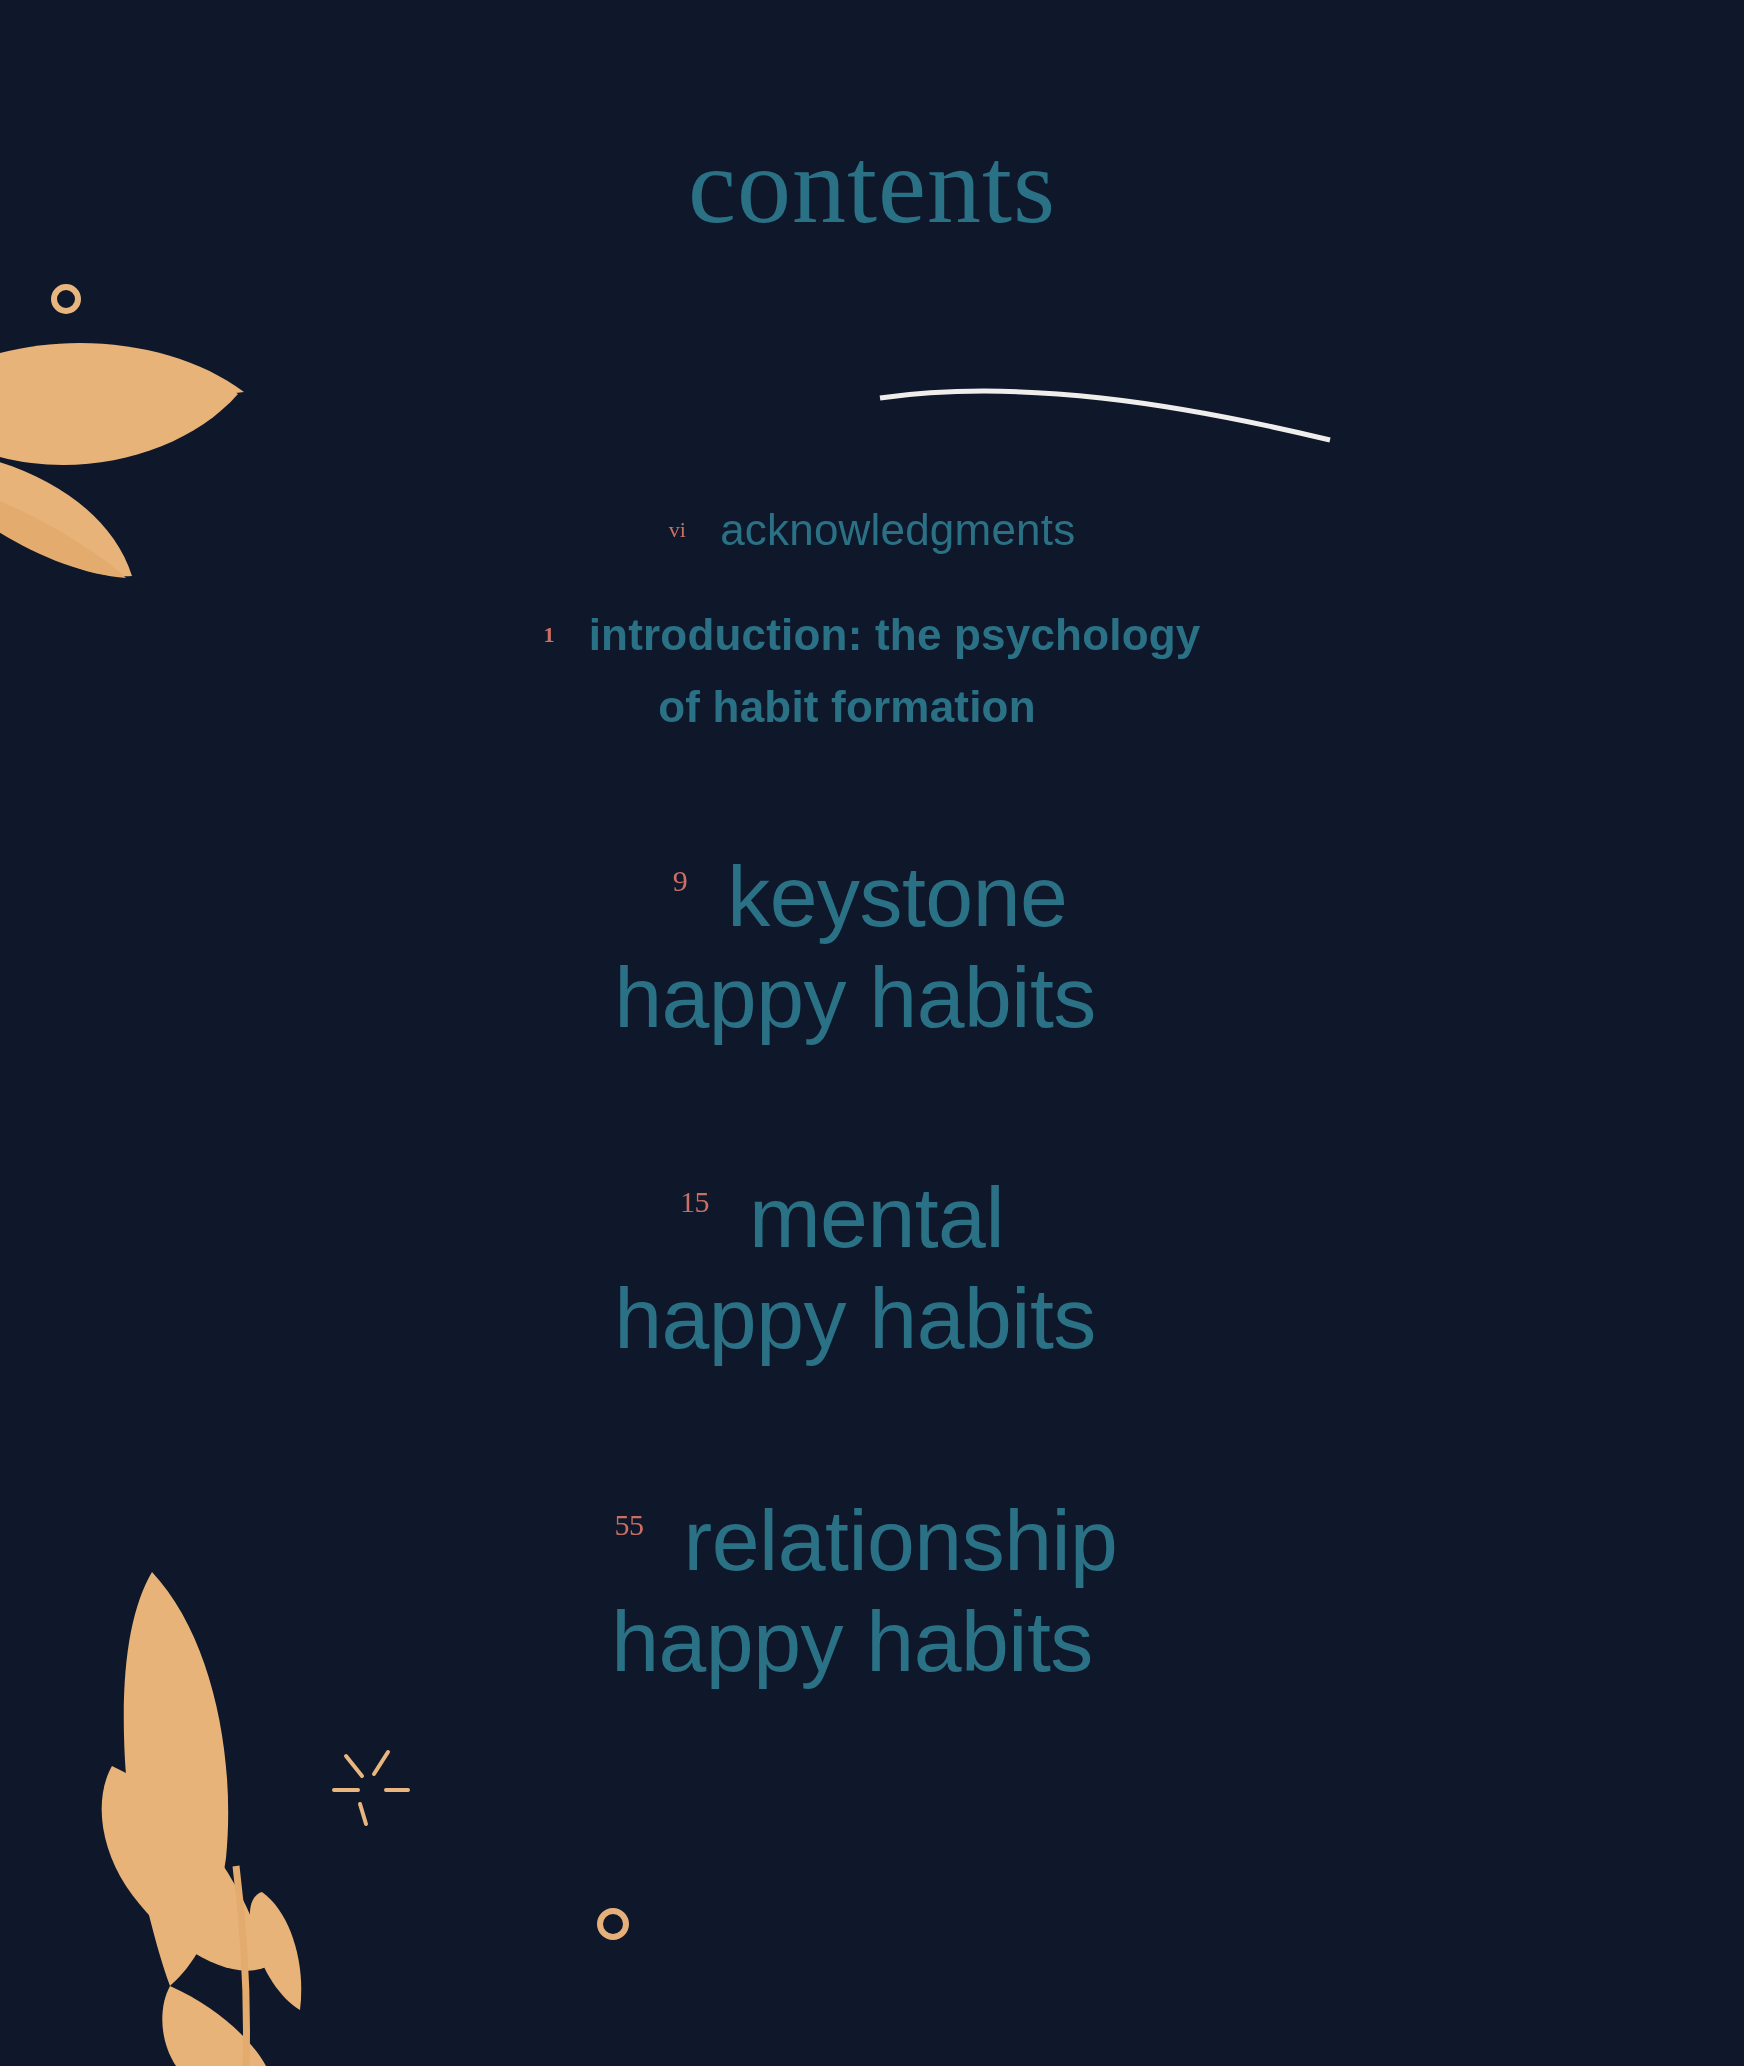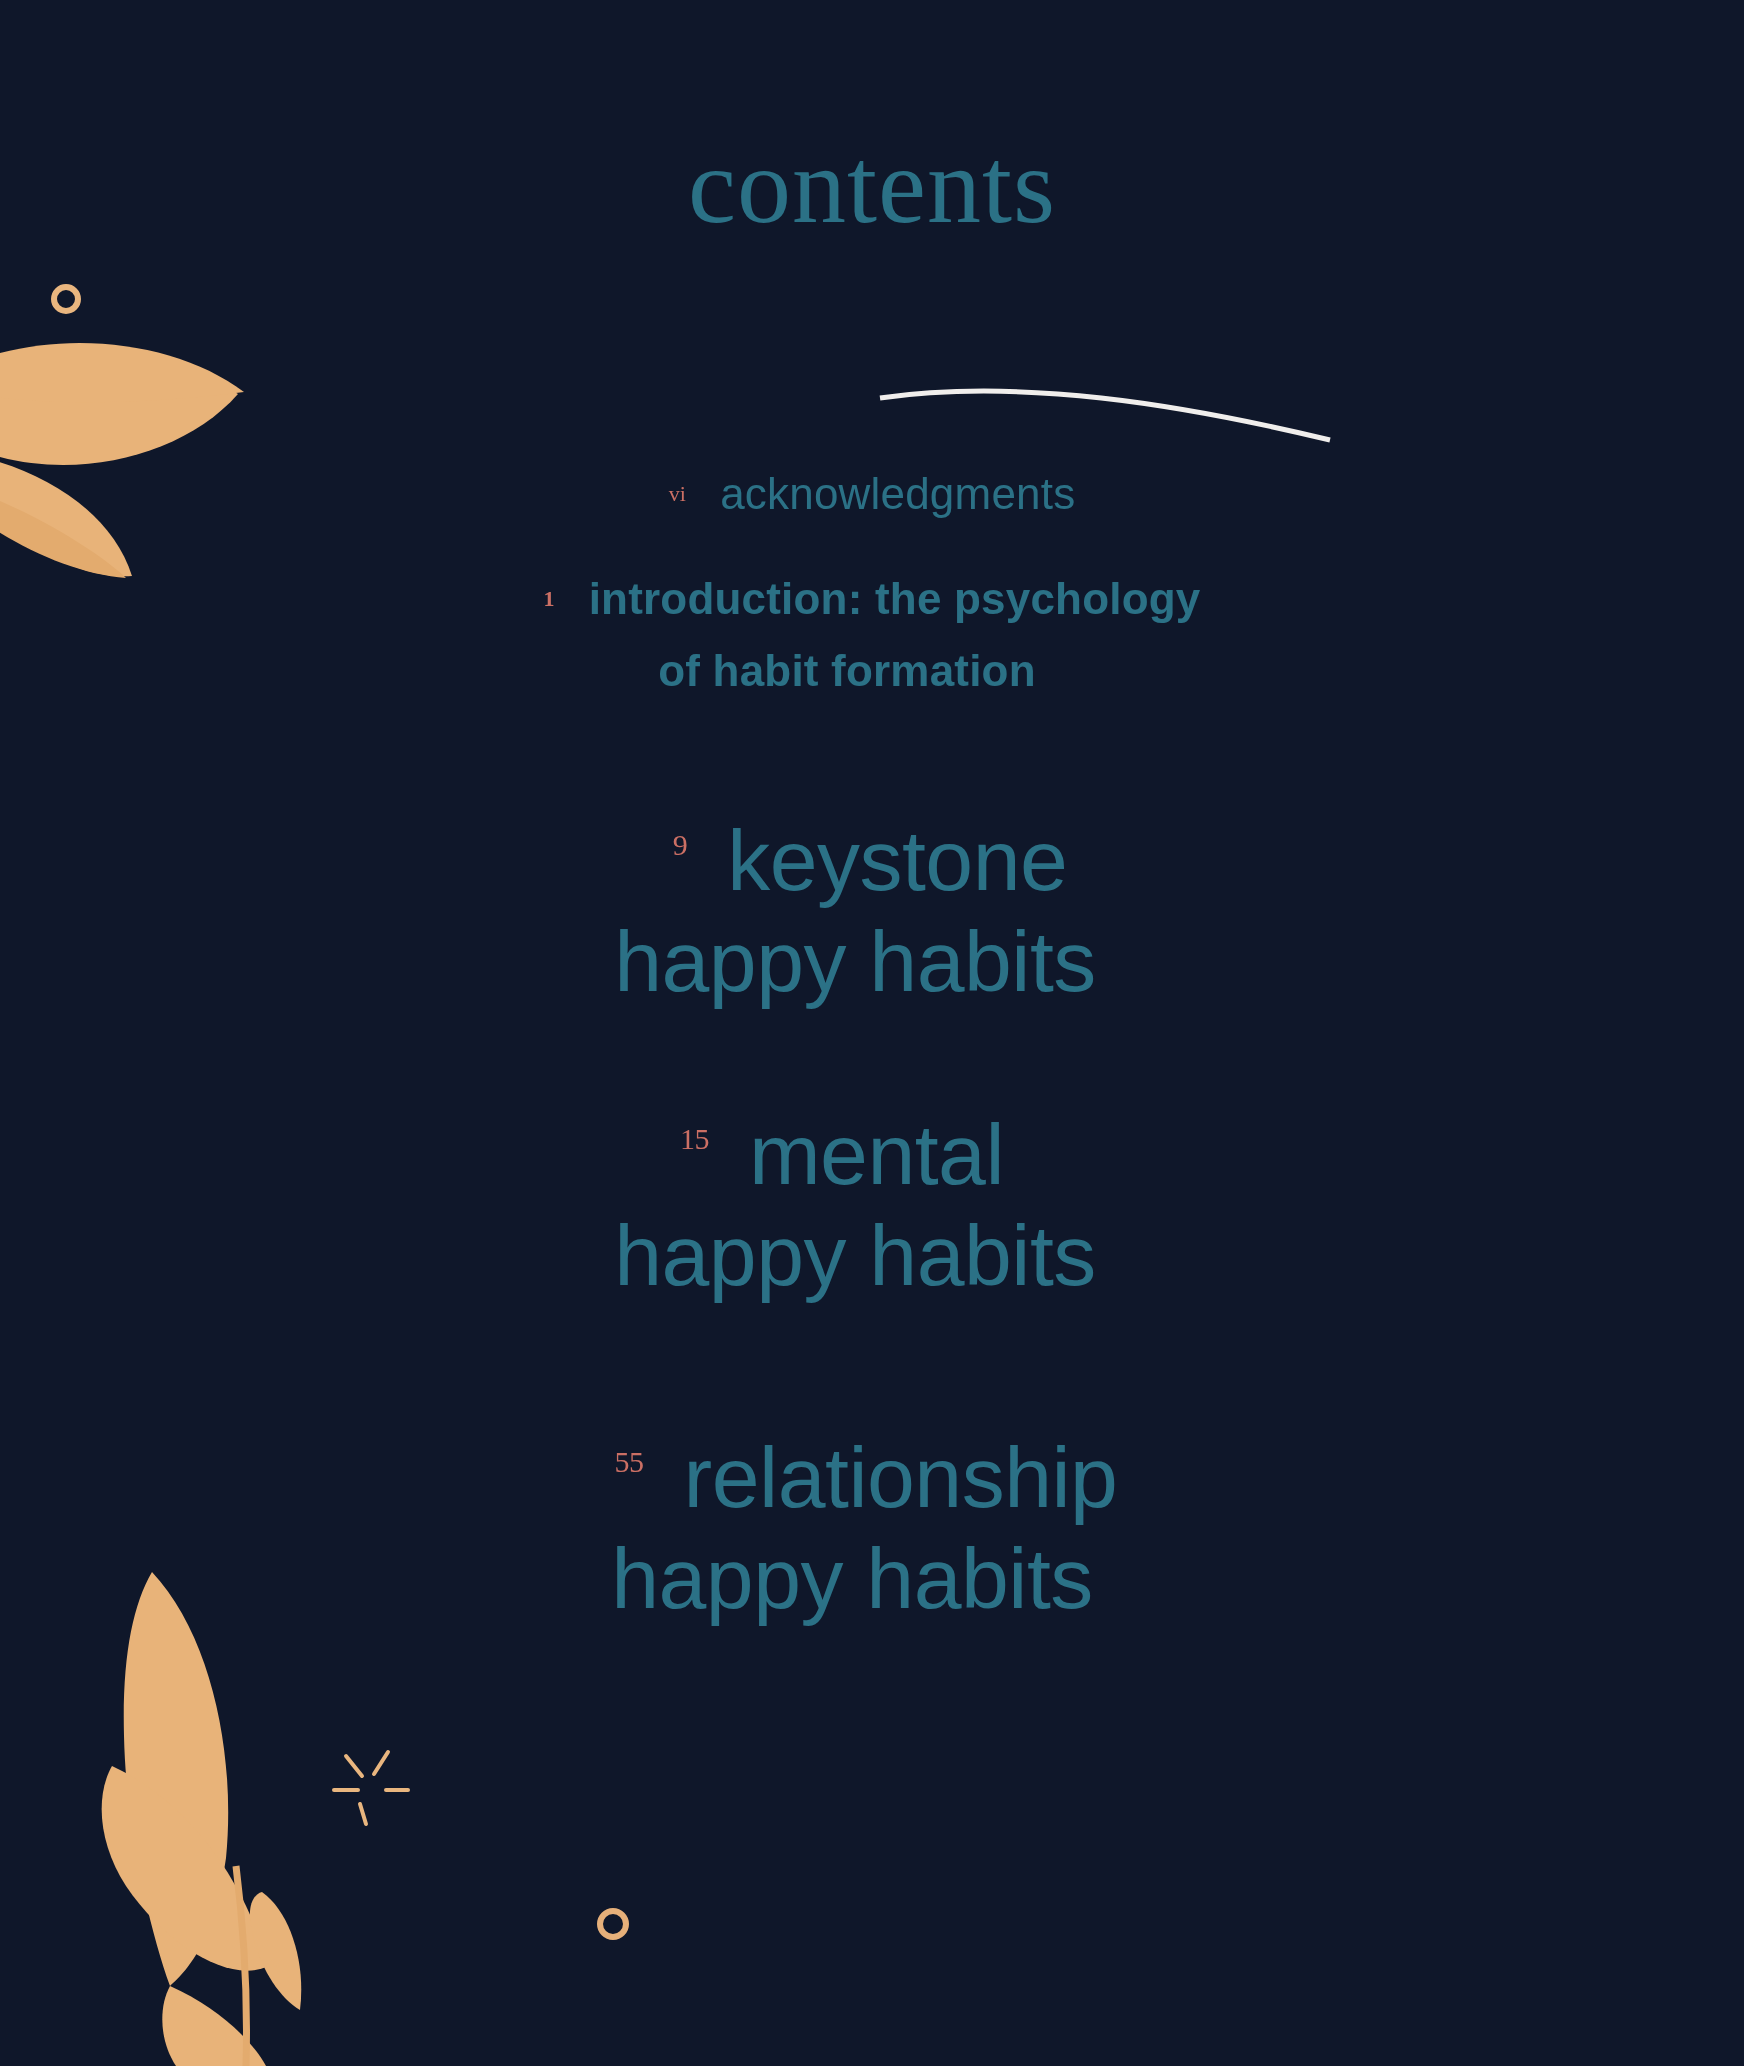--- a/index.html
+++ b/index.html
@@ -37,21 +37,21 @@
     font-size: 108px;
     line-height: 1;
     letter-spacing: 1px;
     color: #2b7186;
     font-weight: 400;
   }
 
   
   .toc {
     position: absolute;
-    top: 458px;
+    top: 494px;
     left: 0;
     width: 1744px;
   }
   .entry {
     position: relative;
     text-align: center;
     color: #2b7186;
   }
   .entry .line {
     display: block;
@@ -86,21 +86,21 @@
   }
   .entry-lg .pagenum {
     font-size: 30px;
     margin-right: 40px;
     top: -22px;
   }
 
   .sp-ack      { margin-top: 0px; }
   .sp-intro    { margin-top: 34px; font-weight: bold; }
   .sp-keystone { margin-top: 104px; }
-  .sp-mental   { margin-top: 91px; }
+  .sp-mental   { margin-top: 118px; }
   .sp-rel      { margin-top: 120px; }
 
   
   .shift-key   { padding-right: 4px; }
   .shift-key2  { padding-right: 34px; }
   .shift-men   { padding-right: 60px; }
   .shift-men2  { padding-right: 34px; }
   .shift-rel   { padding-right: 12px; }
   .shift-rel2  { padding-right: 40px; }
   .shift-intro2{ padding-right: 50px; }

